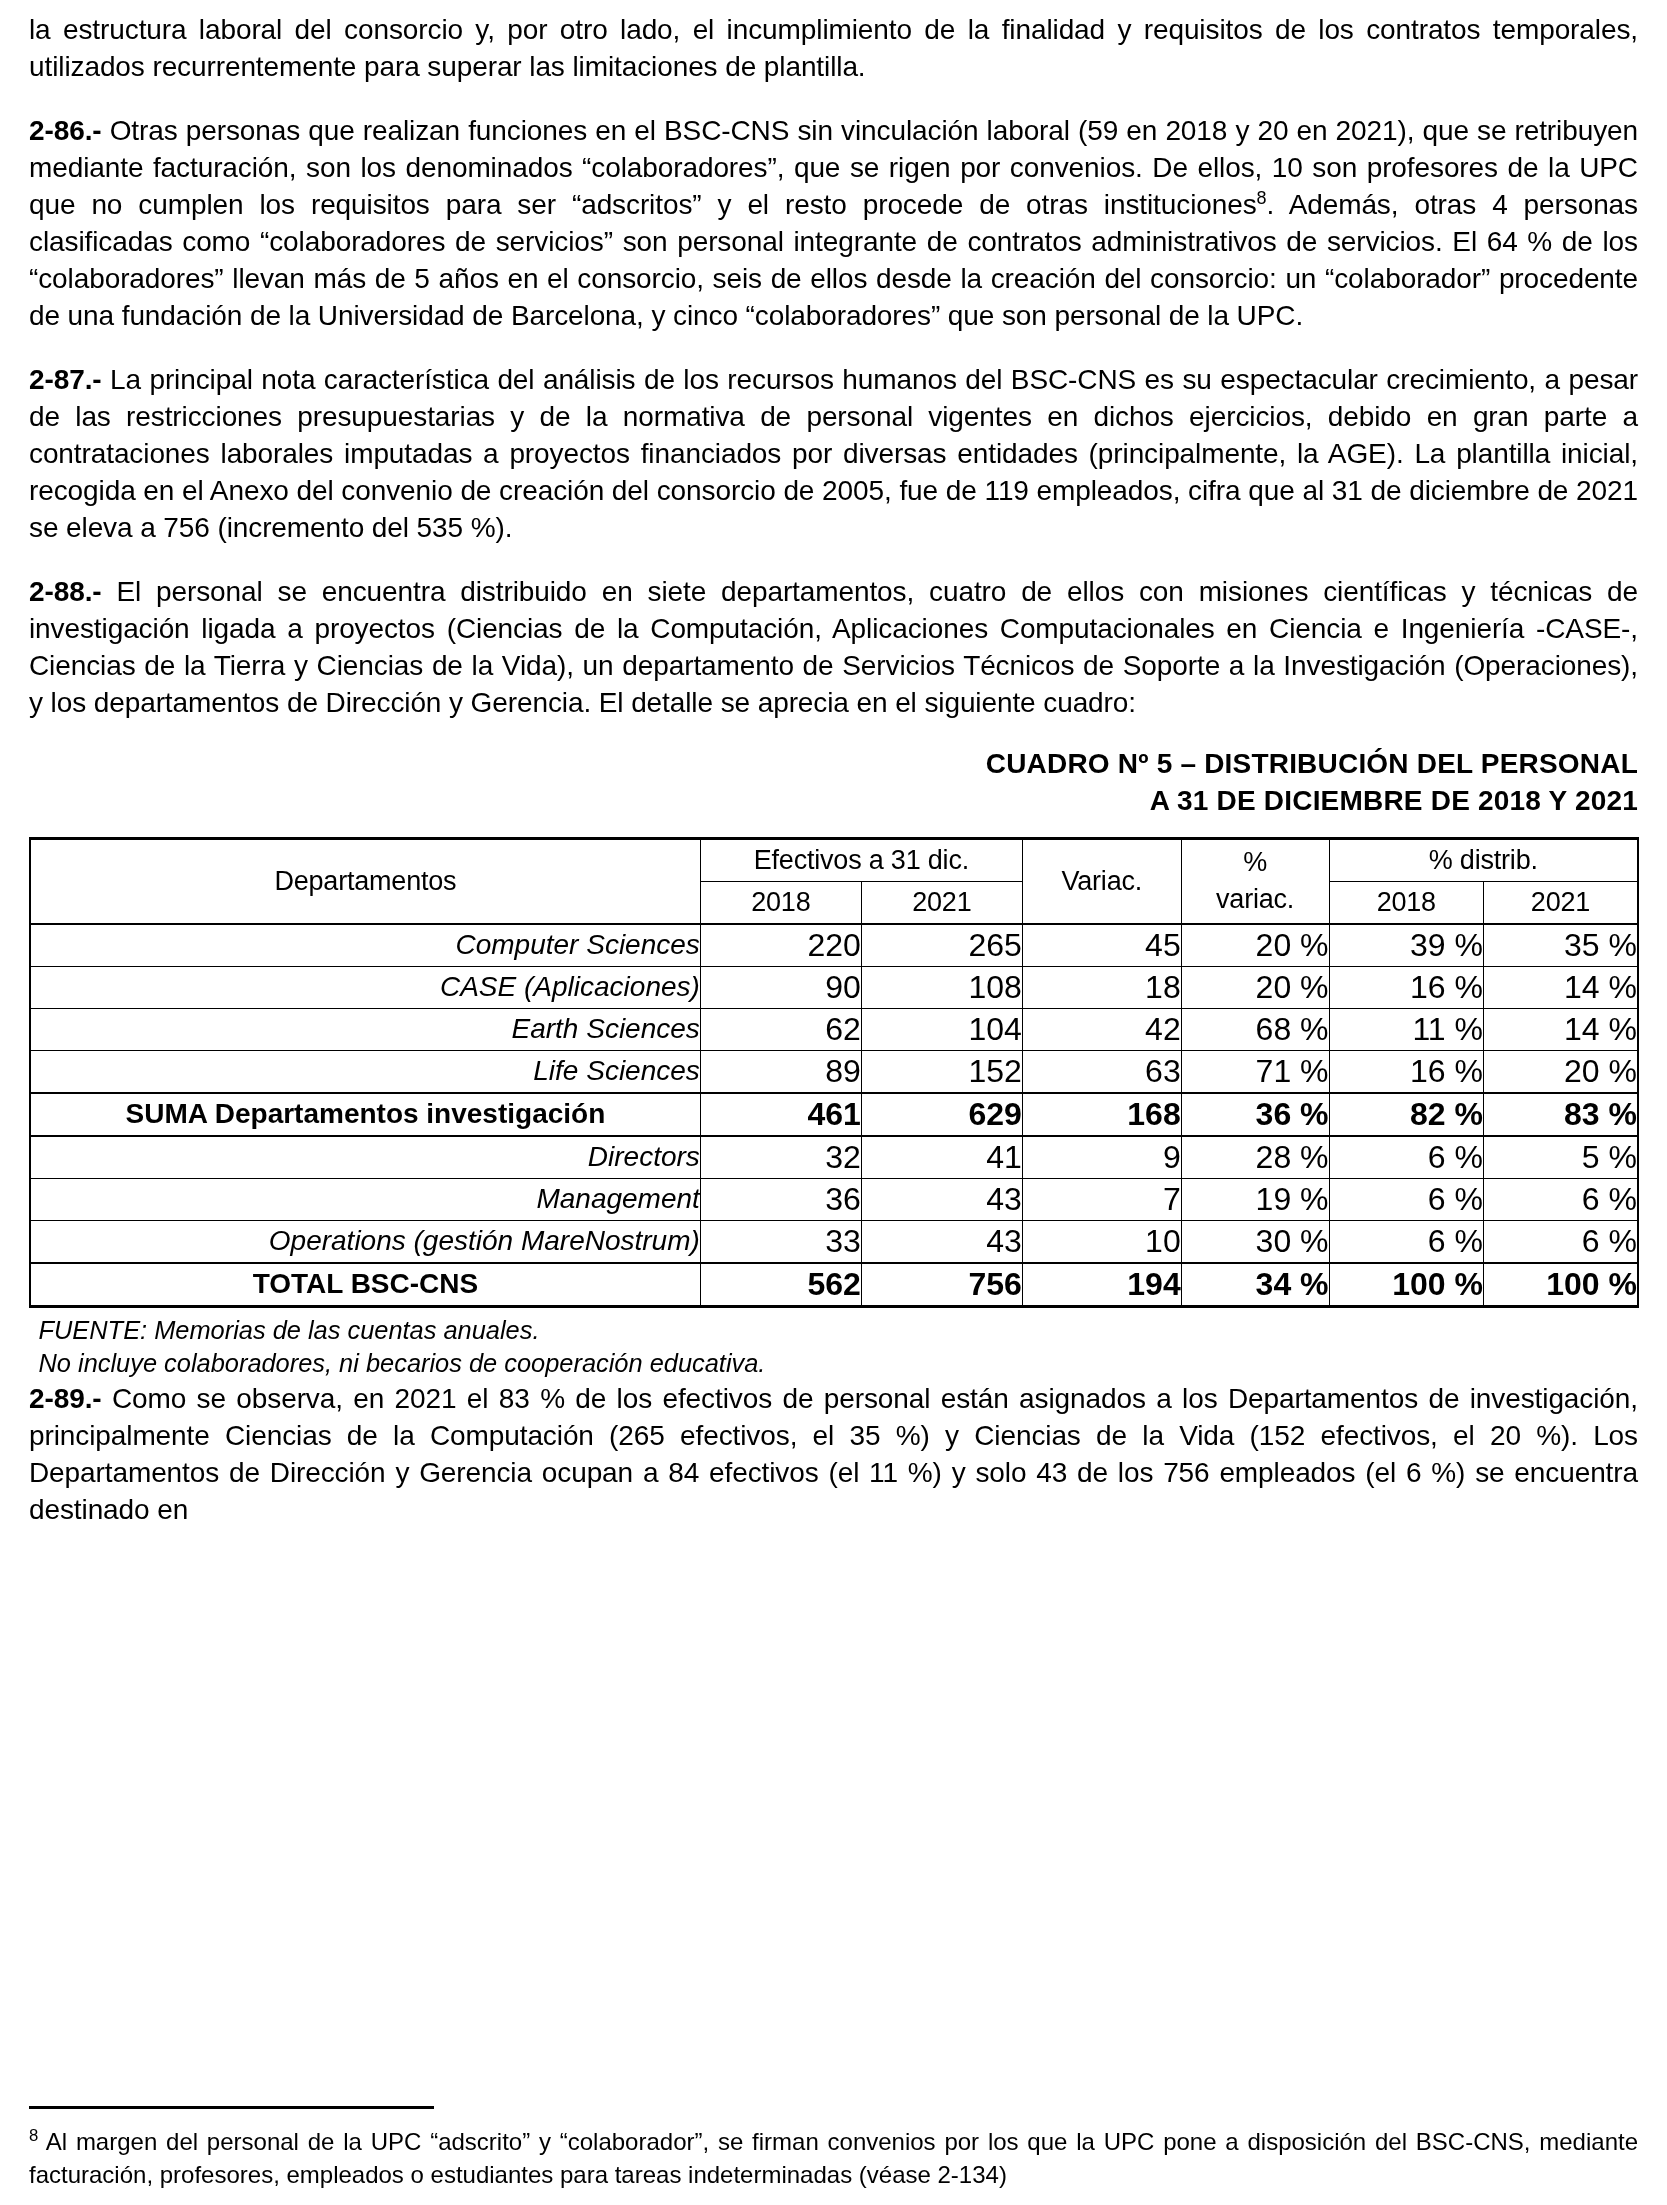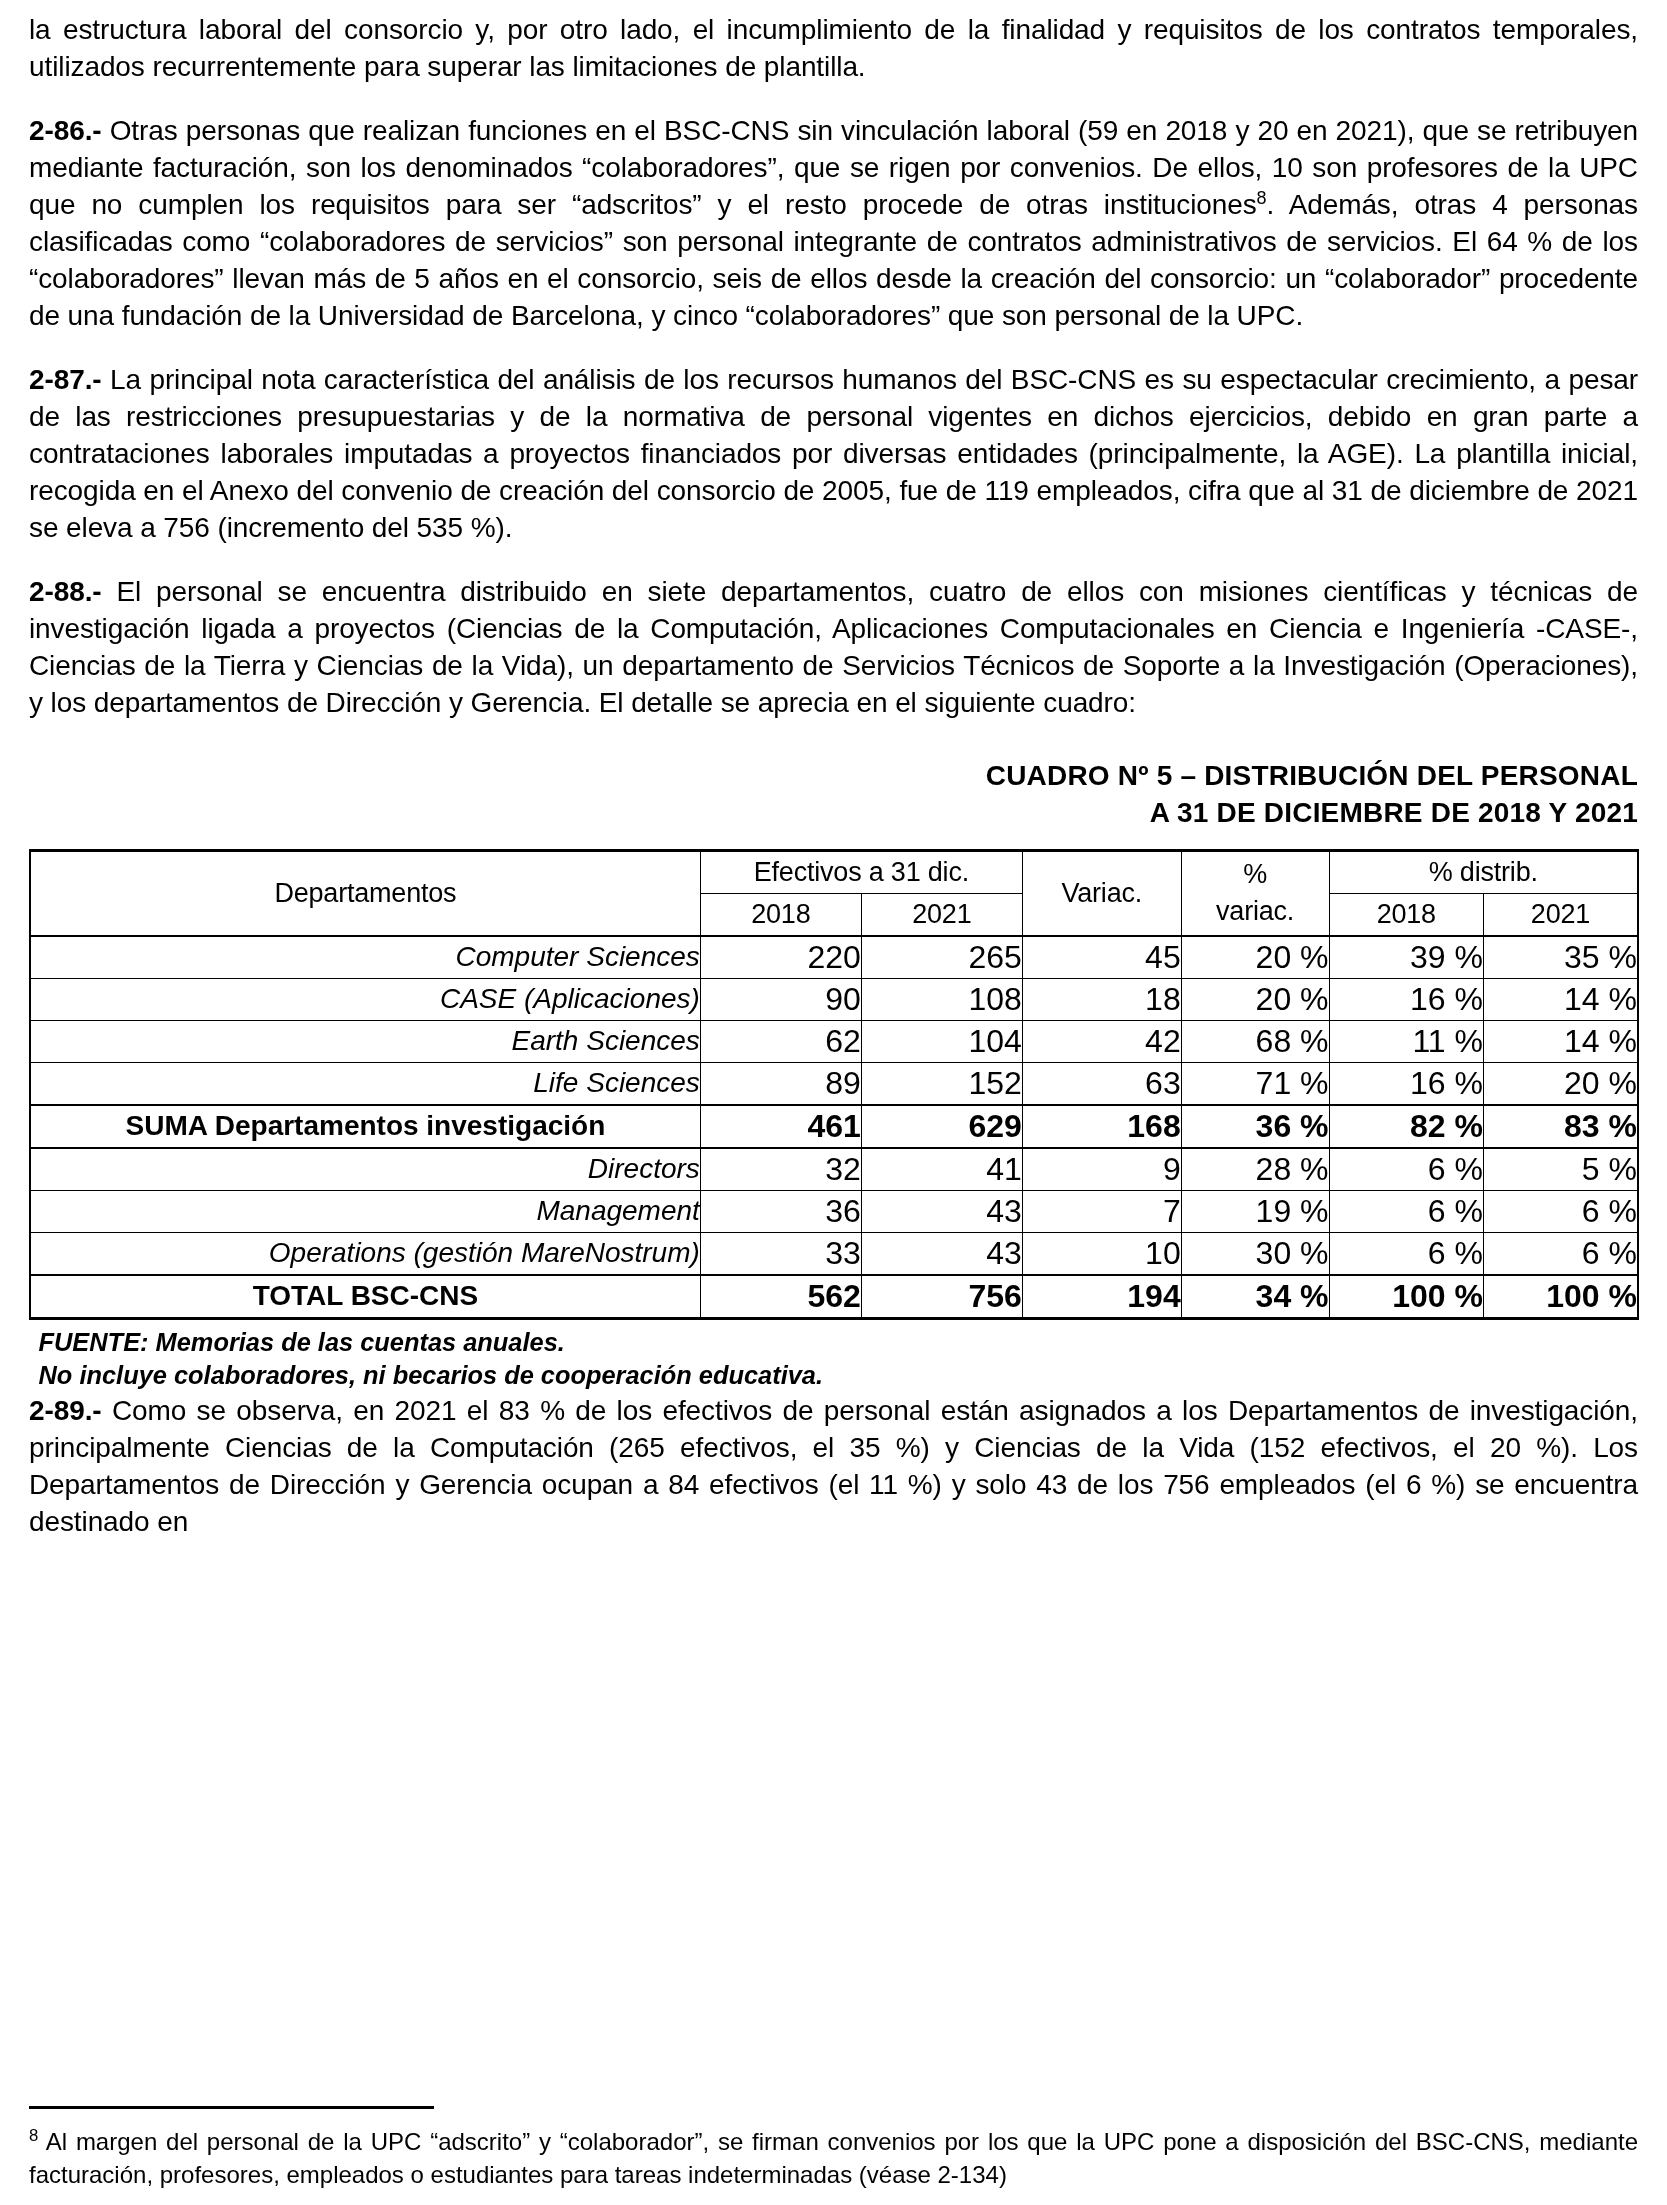--- a/index.html
+++ b/index.html
@@ -24,21 +24,21 @@
   }
 
   p.body-text {
     font-size: 28px;
     line-height: 37px;
     text-align: justify;
     text-justify: inter-word;
     margin: 0 0 27px 0;
     letter-spacing: -0.1px;
   }
-  p.body-text.tight { margin-bottom: 36px; }
+  p.body-text.tight { margin-bottom: 24px; }
   .para-num { font-weight: bold; }
   sup.fn { font-size: 18px; vertical-align: super; line-height: 0; }
 
   
   .table-title {
     text-align: right;
     font-weight: bold;
     font-size: 28px;
     line-height: 37px;
     margin: 0 0 17.5px 0;
@@ -107,21 +107,20 @@
   col.c-var  { width: 145px; }
   col.c-pvar { width: 135px; }
   col.c-d18  { width: 141px; }
   col.c-d21  { width: 141px; }
 
   .source-note {
     font-style: italic;
     font-size: 25.4px;
     line-height: 33px;
     margin: 6.4px 0 0 9.5px;
-    font-weight: bold;
   }
   .source-note div { white-space: nowrap; }
 
   .after-table { margin-top: 33px; }
 
   
   .footnote-area {
     position: absolute;
     left: 29px;
     right: 29px;

